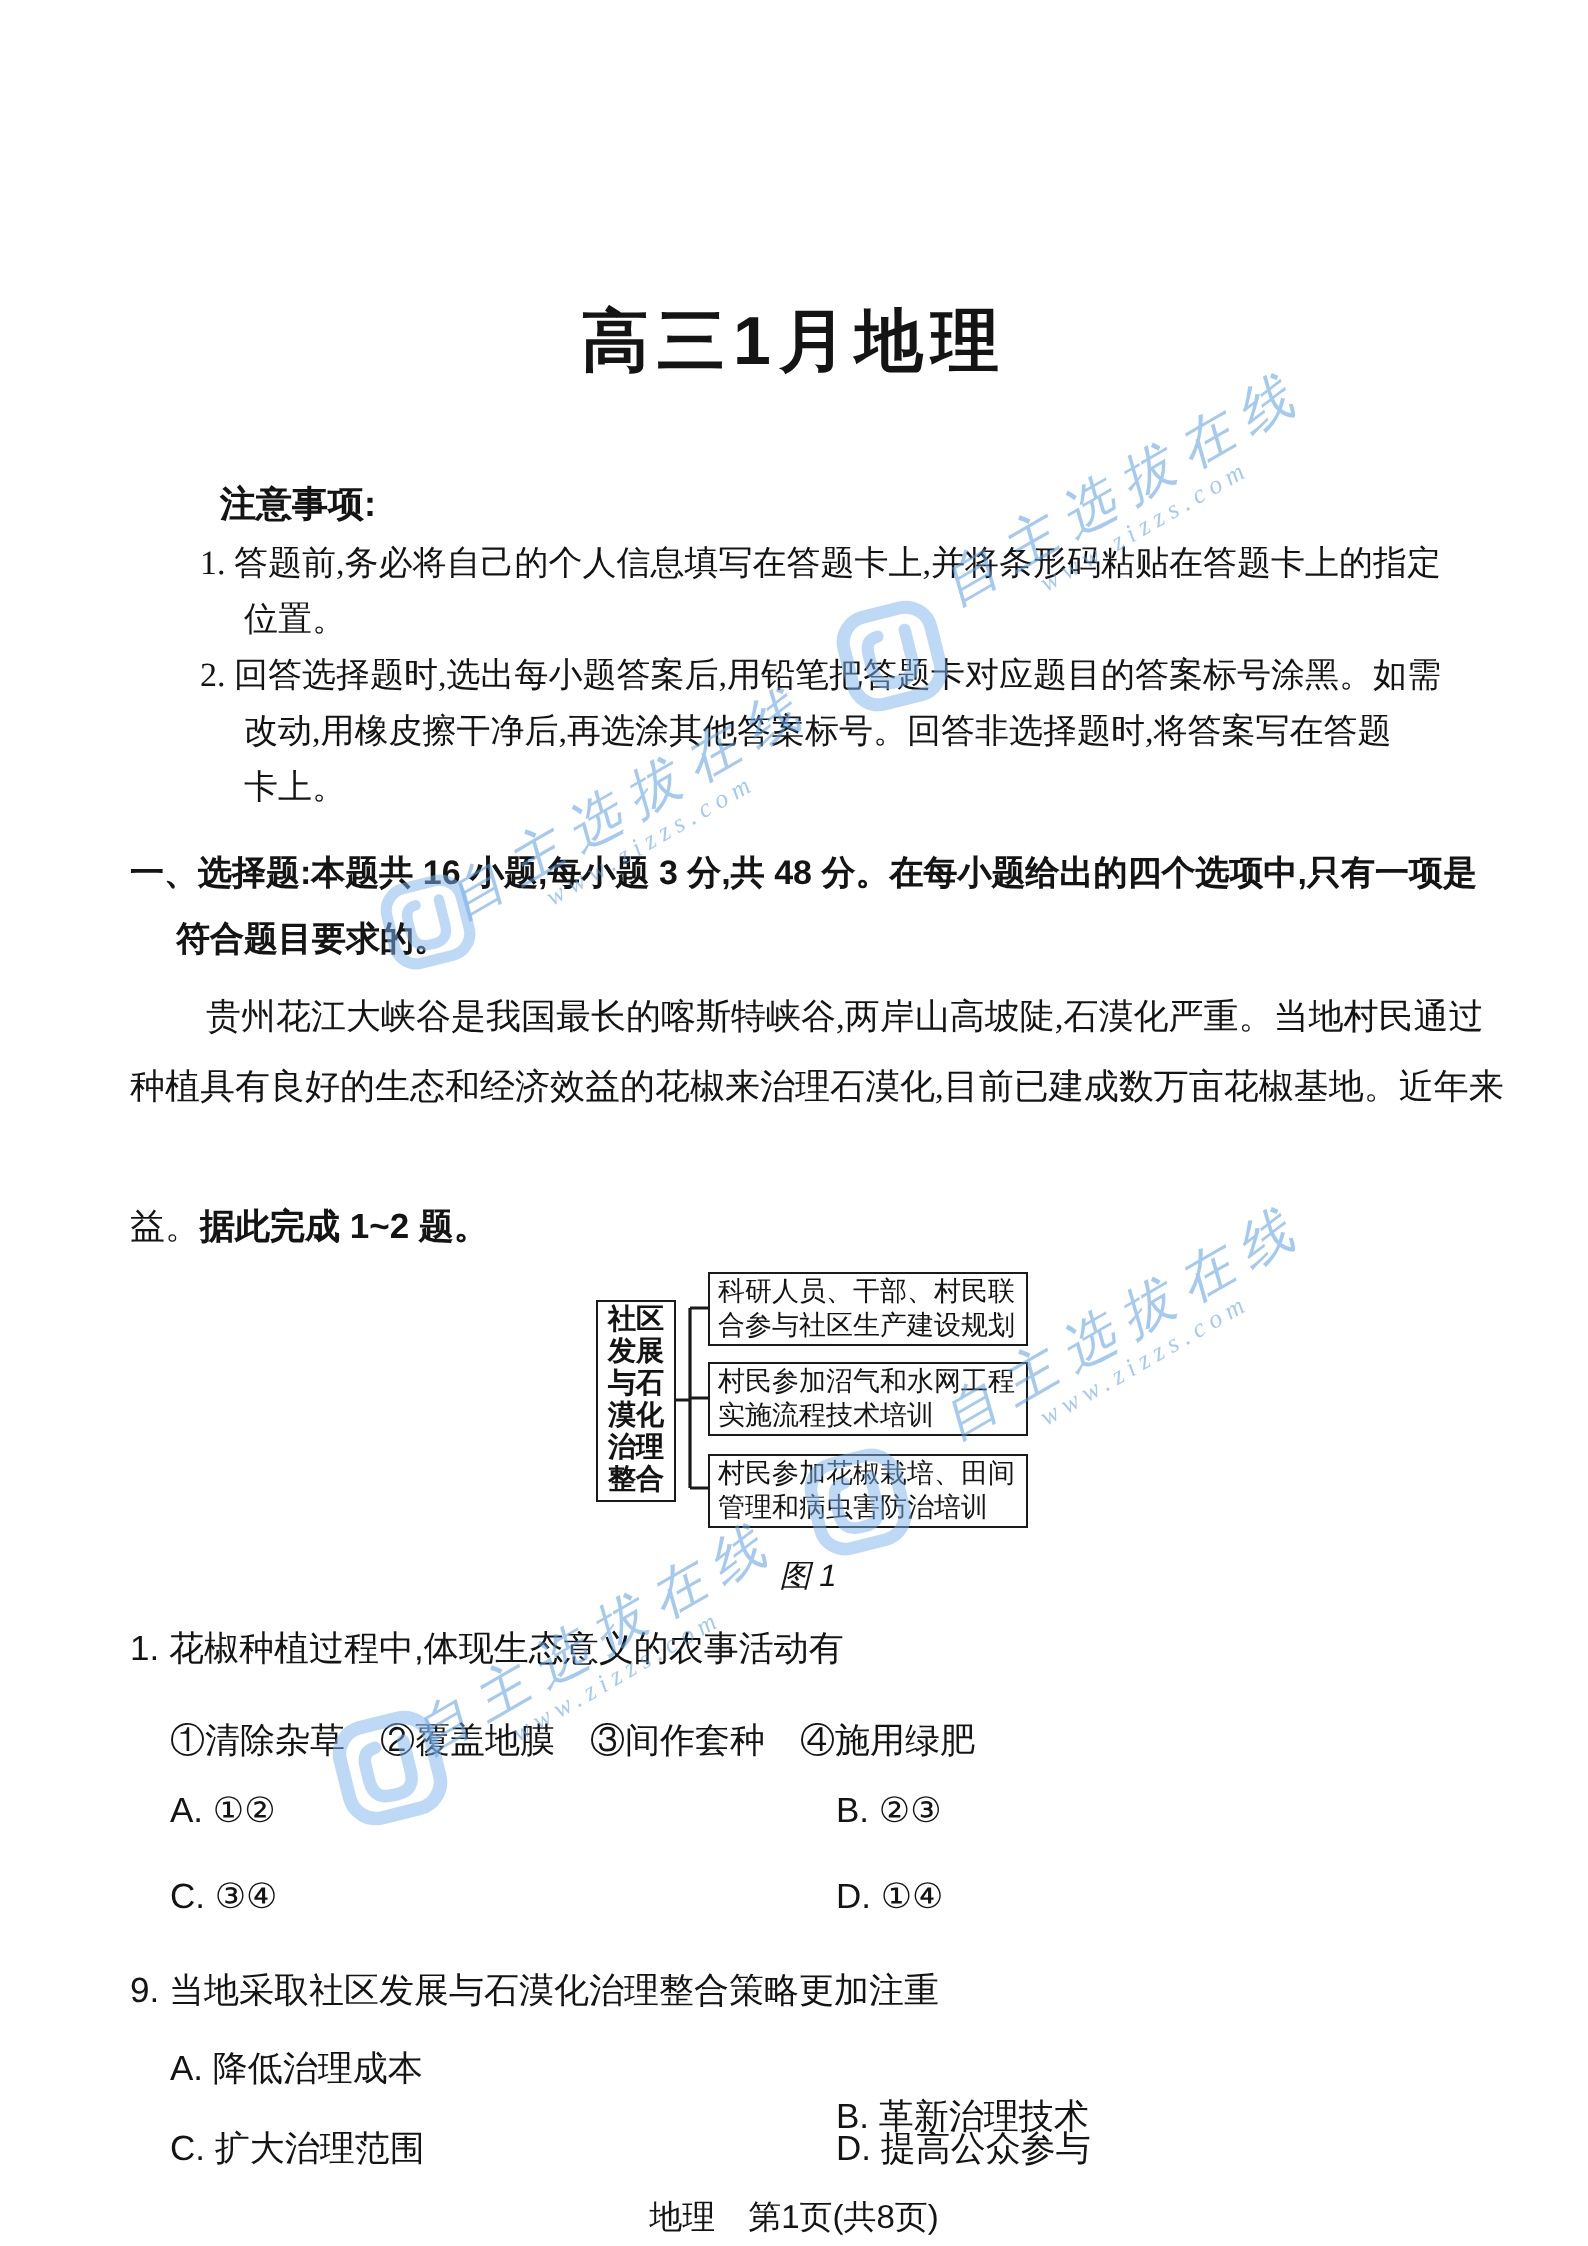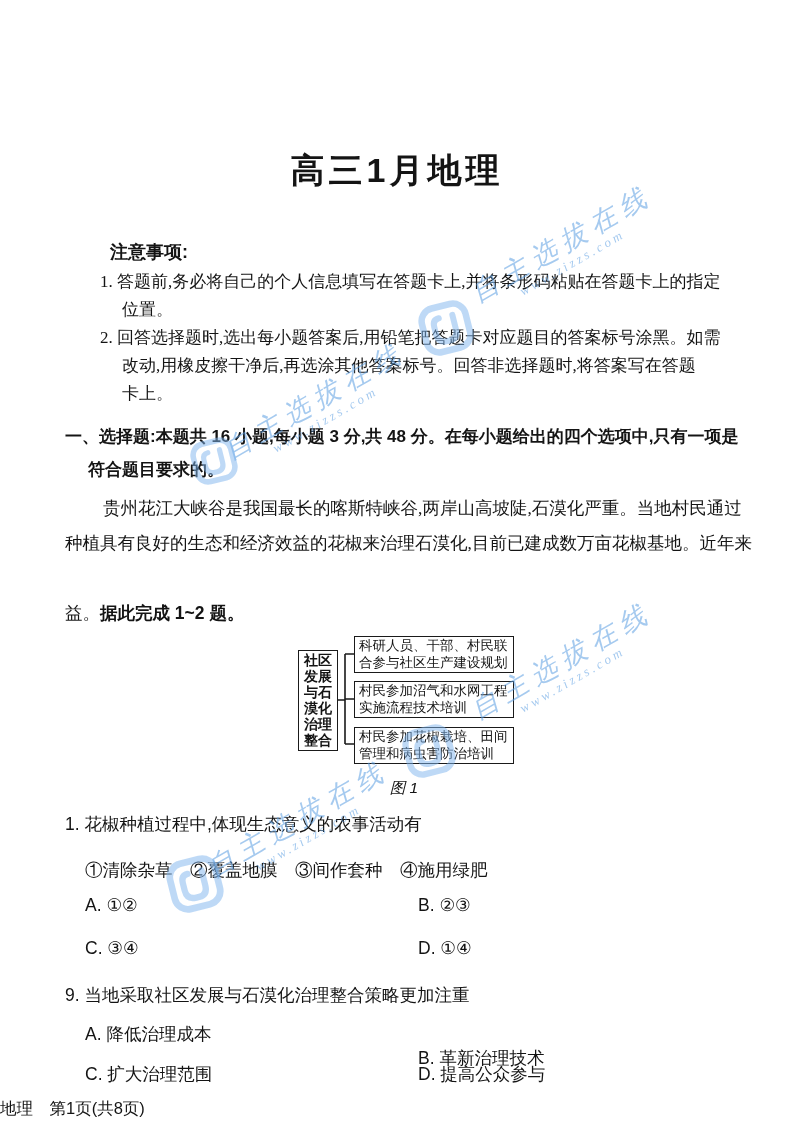--- a/index.html
+++ b/index.html
@@ -69,21 +69,21 @@
   <div class="abs sans t-body2 content" style="left:418px;top:895px;">B. ②③</div>
   <div class="abs sans t-body2 content" style="left:85px;top:938px;">C. ③④</div>
   <div class="abs sans t-body2 content" style="left:418px;top:938px;">D. ①④</div>
 
   <div class="abs sans t-body2 content" style="left:65px;top:983px;">9. 当地采取社区发展与石漠化治理整合策略更加注重</div>
   <div class="abs sans t-body2 content" style="left:85px;top:1022px;">A. 降低治理成本</div>
   <div class="abs sans t-body2 content" style="left:418px;top:1022px;margin-top:24px;">B. 革新治理技术</div>
   <div class="abs sans t-body2 content" style="left:85px;top:1062px;">C. 扩大治理范围</div>
   <div class="abs sans t-body2 content" style="left:418px;top:1062px;">D. 提高公众参与</div>
 
-  <div class="abs sans content" style="left:0;top:1098px;width:794px;font-size:16.5px;">地理　第1页(共8页)</div>
+  <div class="abs sans content" style="left:0;top:1098px;width:794px;text-align:center;font-size:16.5px;">地理　第1页(共8页)</div>
 
   <div class="wm" style="left:445px;top:228px;">
     <div class="wm-l1">自主选拔在线</div>
     <div class="wm-l2">www.zizzs.com</div>
   </div>
   <div class="wm" style="left:198px;top:385px;">
     <div class="wm-l1">自主选拔在线</div>
     <div class="wm-l2">www.zizzs.com</div>
   </div>
   <div class="wm" style="left:445px;top:645px;">

